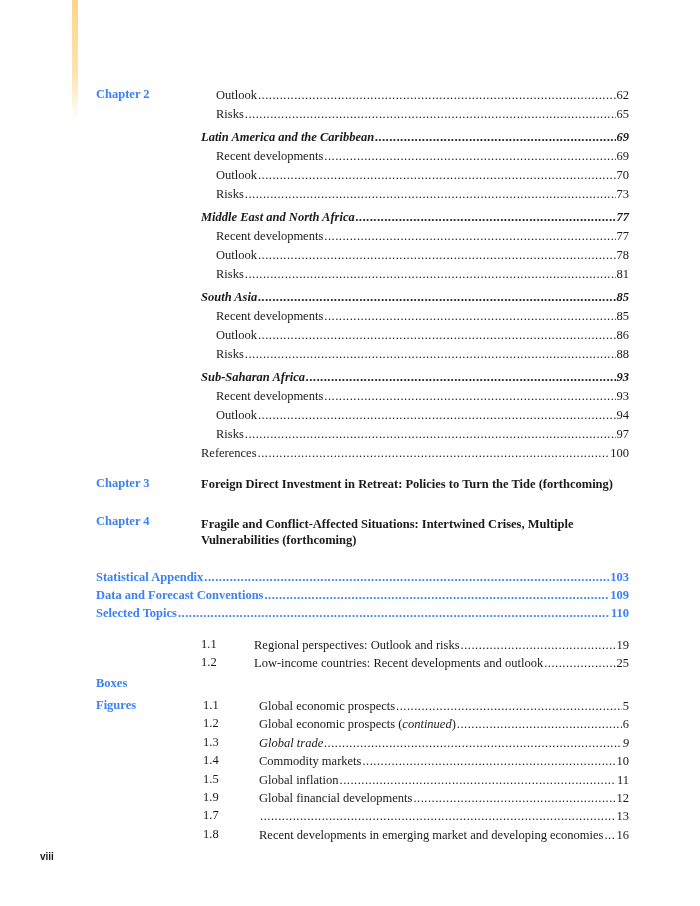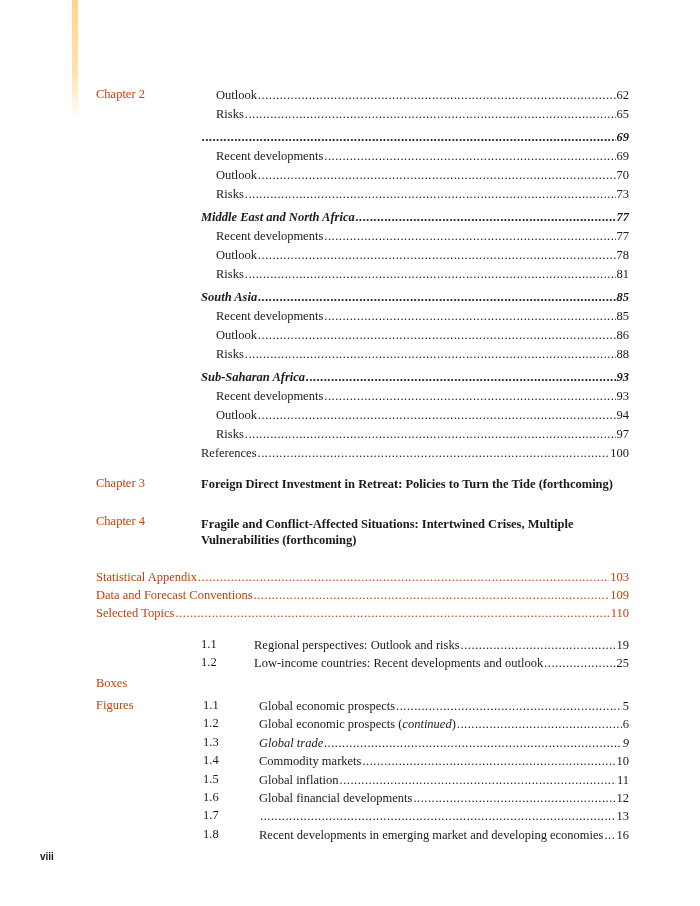--- a/index.html
+++ b/index.html
@@ -1,20 +1,20 @@
 <!DOCTYPE html>
 <html><head>
 <meta charset="utf-8">
 <style>
   html, body { margin: 0; padding: 0; }
   body { width: 700px; height: 906px; background: #ffffff; position: relative; overflow: hidden;
          font-family: "Liberation Serif", "DejaVu Serif", serif; color: #1a1a1a; }
   .accent-bar { position: absolute; left: 72px; top: 0; width: 6px; height: 120px;
                 background: linear-gradient(to bottom, #ffd58c 0%, #ffe3ad 60%, #ffffff 100%); }
-  .blue { color: #c2410c; font-weight: normal; }
+  .blue { color: #3b82f6; font-weight: bold; }
   .row { position: absolute; display: flex; align-items: baseline; font-size: 12.5px; line-height: 16px; }
   .row .t { white-space: nowrap; }
   .row .dots { flex: 1; overflow: hidden; white-space: nowrap; margin: 0 1px; }
   .row .dots::after { content: "................................................................................................................................................................................................................................................................"; letter-spacing: 0.5px; }
   .row .p { white-space: nowrap; }
   .bi { font-weight: bold; font-style: italic; }
   .chap-label { position: absolute; left: 96px; font-size: 12.5px; }
   .chap-title { position: absolute; left: 201px; font-size: 12.5px; font-weight: bold; line-height: 16px; width: 420px; }
   .num { position: absolute; font-size: 12.5px; }
   .pagenum { position: absolute; left: 40px; top: 851px; font-family: "Liberation Sans", sans-serif; font-weight: bold; font-size: 10px; }
@@ -30,20 +30,21 @@
       <span class="t">Outlook</span>
       <span class="dots"></span>
       <span class="p">62</span>
     </div>
     <div class="row" style="left: 216px; width: 413px; top: 106px;">
       <span class="t">Risks</span>
       <span class="dots"></span>
       <span class="p">65</span>
     </div>
     <div class="row bi" style="left: 201px; width: 428px; top: 129px;">
+      <span class="t">Latin America and the Caribbean</span>
       <span class="dots"></span>
       <span class="p">69</span>
     </div>
     <div class="row" style="left: 216px; width: 413px; top: 148px;">
       <span class="t">Recent developments</span>
       <span class="dots"></span>
       <span class="p">69</span>
     </div>
     <div class="row" style="left: 216px; width: 413px; top: 167px;">
       <span class="t">Outlook</span>
@@ -187,21 +188,21 @@
       <span class="t">Commodity markets</span>
       <span class="dots"></span>
       <span class="p">10</span>
     </div>
     <div class="num" style="left: 203px; top: 771.6px;">1.5</div>
     <div class="row" style="left: 259px; width: 370px; top: 771.6px;">
       <span class="t">Global inflation</span>
       <span class="dots"></span>
       <span class="p">11</span>
     </div>
-    <div class="num" style="left: 203px; top: 790px;">1.6</div>
+    <div class="num" style="left: 203px; top: 790px;">1.9</div>
     <div class="row" style="left: 259px; width: 370px; top: 790px; text-align: center;">
       <span class="t">Global financial developments</span>
       <span class="dots"></span>
       <span class="p">12</span>
     </div>
     <div class="num" style="left: 203px; top: 808.4px;">1.7</div>
     <div class="row" style="left: 259px; width: 370px; top: 808.4px;">
       <span class="dots"></span>
       <span class="p">13</span>
     </div>

